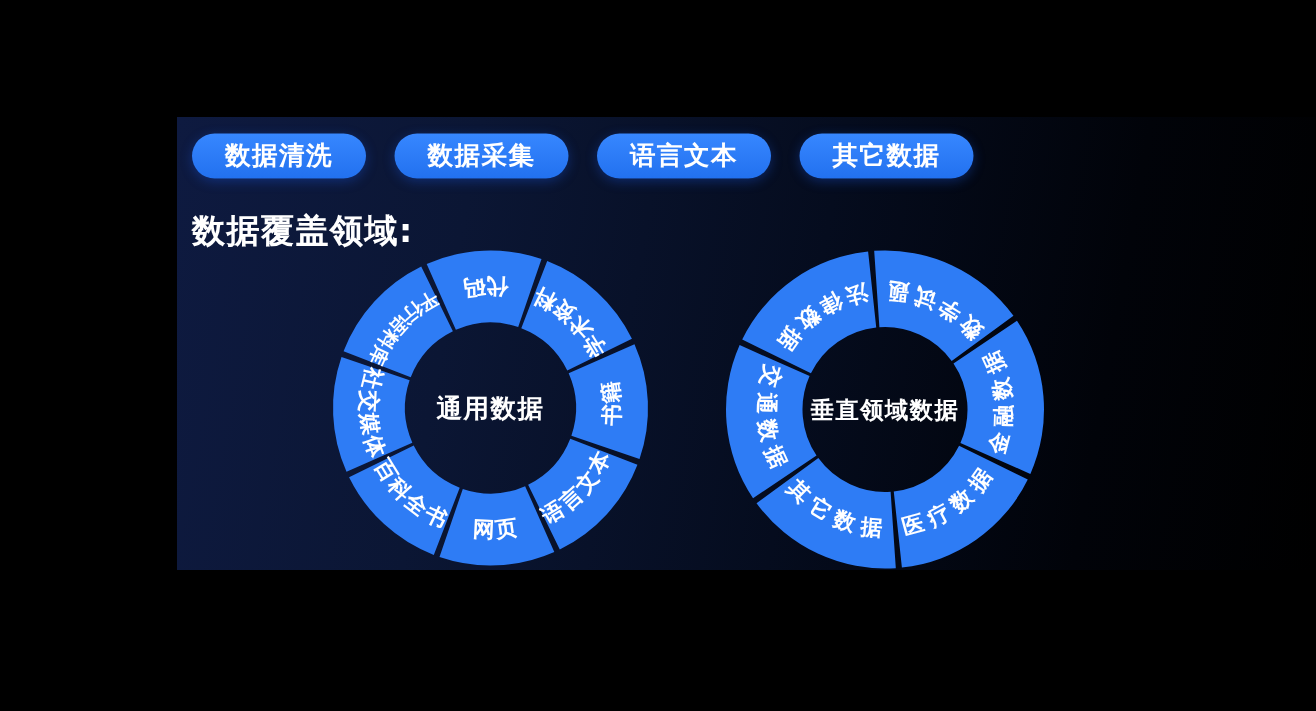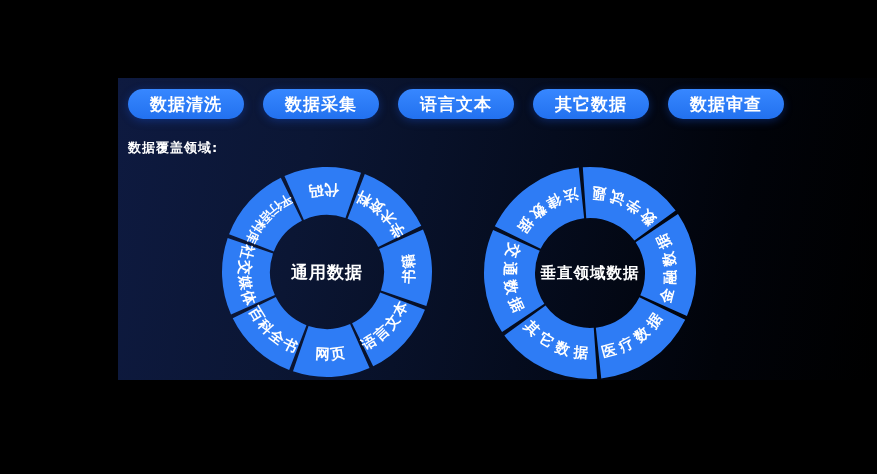--- a/index.html
+++ b/index.html
@@ -42,21 +42,21 @@
     font-weight: bold;
     letter-spacing: 1px;
     white-space: nowrap;
     box-shadow: 0 2px 8px rgba(25, 90, 230, 0.35);
   }
   #section-label {
     position: absolute;
     left: 10px;
     top: 61px;
     color: #fff;
-    font-size: 13px;
+    font-size: 22px;
     font-weight: bold;
     letter-spacing: 1px;
     text-align: right;
   }
   #donuts-svg {
     position: absolute;
     left: 0;
     top: 0;
   }
   #donuts-svg text {
@@ -69,21 +69,20 @@
 <body>
 
 <div id="screen">
   <div id="panel">
 
     <div id="pills-row">
       <div class="pill">数据清洗</div>
       <div class="pill">数据采集</div>
       <div class="pill">语言文本</div>
       <div class="pill">其它数据</div>
-      <div class="pill">数据审查</div>
     </div>
 
     <div id="section-label">数据覆盖领域:</div>
 
     <svg id="donuts-svg" width="759" height="302" viewBox="0 0 759 302">
         <g>
           <path d="M166.46013338811443,98.0033347004023 A105,105 0 0 1 243.01132891080567,94.66103732310775 L227.46329283729452,140.07313454682992 A57,57 0 0 0 185.90692955354783,141.88752455164695 Z" fill="#2e7cf5"></path>
           <path id="tp-0-0" d="M212.57678976395755,275.9219541697123 A82,82 0 1 0 205.4232102360425,112.07804583028766 A82,82 0 1 0 212.57678976395755,275.9219541697123" fill="none"></path>
           <text font-size="14.5" letter-spacing="1"><textPath href="#tp-0-0" xlink:href="#tp-0-0" startOffset="50%" text-anchor="middle" dominant-baseline="central">代码</textPath></text>
           <path d="M246.79966485260536,96.03987884332365 A105,105 0 0 1 303.2928954548646,147.8063871651289 L260.1875718183551,168.92346731821283 A57,57 0 0 0 229.51981806284292,140.82164851494713 Z" fill="#2e7cf5"></path>

